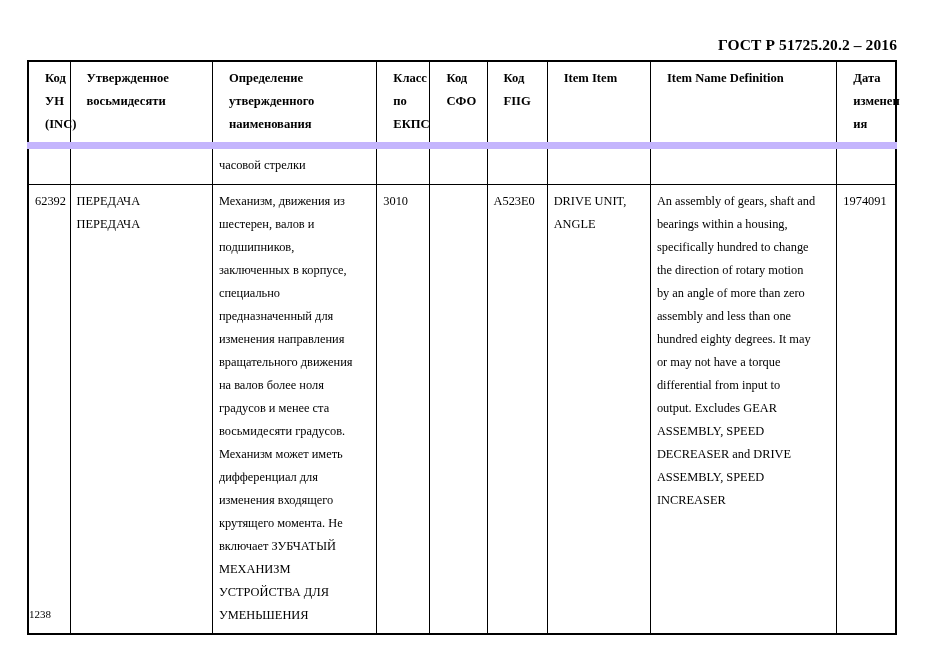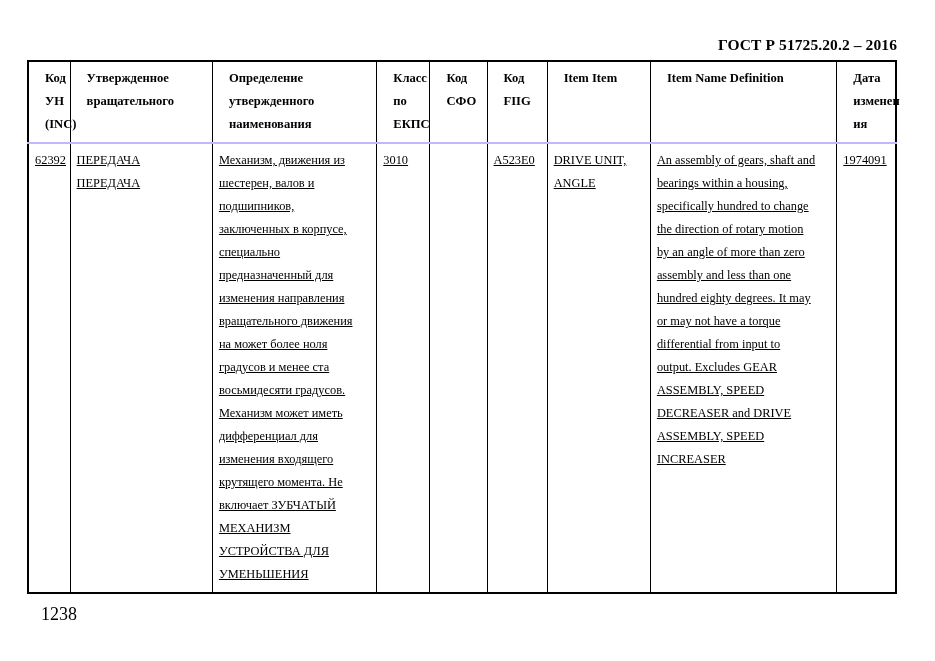--- a/index.html
+++ b/index.html
@@ -72,26 +72,25 @@
   .gost-table tr.cont-row td:first-child,
   .gost-table tr.data-row td:first-child {
     border-left: 2px solid #000000;
   }
   .gost-table tr.head-row th:last-child,
   .gost-table tr.cont-row td:last-child,
   .gost-table tr.data-row td:last-child {
     border-right: 2px solid #000000;
   }
   .gost-table tr.head-row th {
-    border-bottom: 2px solid #c4b5fd;
+    border-bottom: 7px solid #c4b5fd;
     padding-left: 16px;
   }
   .gost-table tr.data-row td {
     border-bottom: 2px solid #000000;
-    text-decoration: underline;
   }
 
   
   .hcell-line { display: block; white-space: nowrap; }
 
   
   .col-inc   { width: 42px; }
   .col-name  { width: 142px; }
   .col-def   { width: 164px; }
   .col-ekps  { width: 53px; }
@@ -107,23 +106,22 @@
   }
 
   .head-row th { height: 66px; }
   .cont-row td { height: 24px; }
 
   
   .page-number {
     position: absolute;
     left: 29px;
     top: 606px;
-    font-size: 18px;
+    font-size: 11px;
     line-height: 16px;
-    padding-left: 12px;
   }
 </style>
 </head>
 <body>
 
 <div class="page">
 
   <div class="doc-header">ГОСТ Р 51725.20.2 – 2016</div>
 
   <table class="gost-table">
@@ -141,21 +139,21 @@
 
     <thead>
       <tr class="head-row">
         <th>
           <span class="hcell-line">Код</span>
           <span class="hcell-line">УН</span>
           <span class="hcell-line">(INC)</span>
         </th>
         <th>
           <span class="hcell-line">Утвержденное</span>
-          <span class="hcell-line">вращательного</span>
+          <span class="hcell-line">восьмидесяти</span>
         </th>
         <th>
           <span class="hcell-line">Определение</span>
           <span class="hcell-line">утвержденного</span>
           <span class="hcell-line">наименования</span>
         </th>
         <th>
           <span class="hcell-line">Класс</span>
           <span class="hcell-line">по</span>
           <span class="hcell-line">ЕКПС</span>
@@ -176,39 +174,52 @@
         </th>
         <th>
           <span class="hcell-line">Дата</span>
           <span class="hcell-line">изменен</span>
           <span class="hcell-line">ия</span>
         </th>
       </tr>
     </thead>
 
     <tbody>
+      <tr class="cont-row">
+        <td></td>
+        <td></td>
+        <td class="cell-lines">
+          <span>часовой стрелки</span>
+        </td>
+        <td></td>
+        <td></td>
+        <td></td>
+        <td></td>
+        <td></td>
+        <td></td>
+      </tr>
 
       <tr class="data-row">
         <td>62392</td>
 
         <td class="cell-lines">
           <span>ПЕРЕДАЧА</span>
           <span>ПЕРЕДАЧА</span>
         </td>
 
         <td class="cell-lines">
           <span>Механизм, движения из</span>
           <span>шестерен, валов и</span>
           <span>подшипников,</span>
           <span>заключенных в корпусе,</span>
           <span>специально</span>
           <span>предназначенный для</span>
           <span>изменения направления</span>
           <span>вращательного движения</span>
-          <span>на может более ноля</span>
+          <span>на валов более ноля</span>
           <span>градусов и менее ста</span>
           <span>восьмидесяти градусов.</span>
           <span>Механизм может иметь</span>
           <span>дифференциал для</span>
           <span>изменения входящего</span>
           <span>крутящего момента. Не</span>
           <span>включает ЗУБЧАТЫЙ</span>
           <span>МЕХАНИЗМ</span>
           <span>УСТРОЙСТВА ДЛЯ</span>
           <span>УМЕНЬШЕНИЯ</span>

